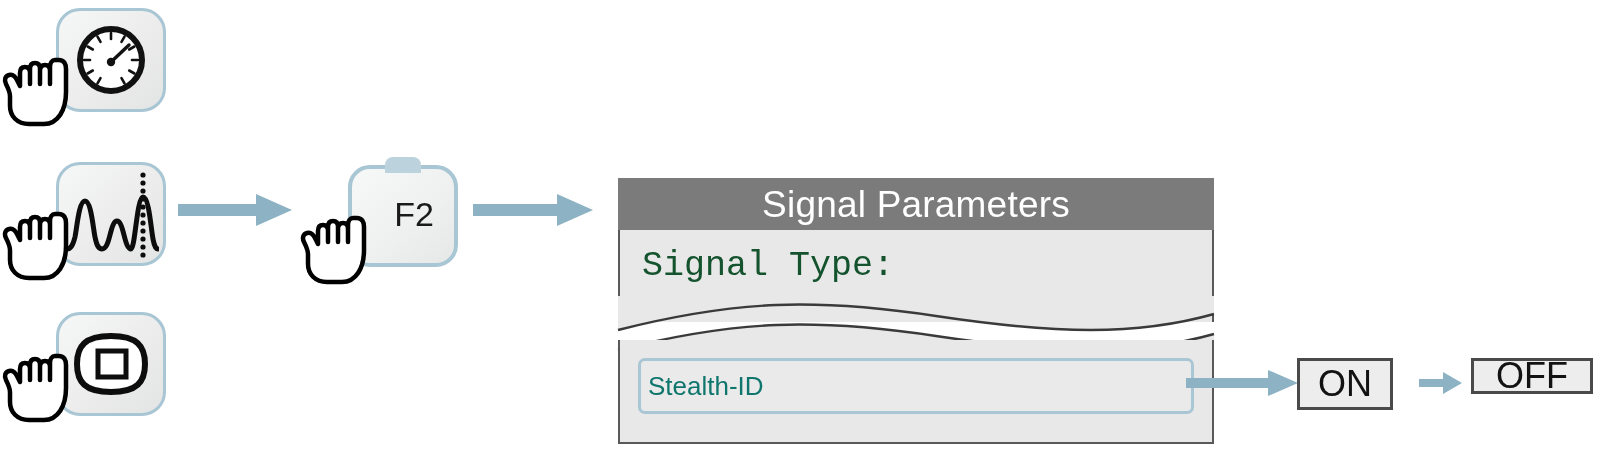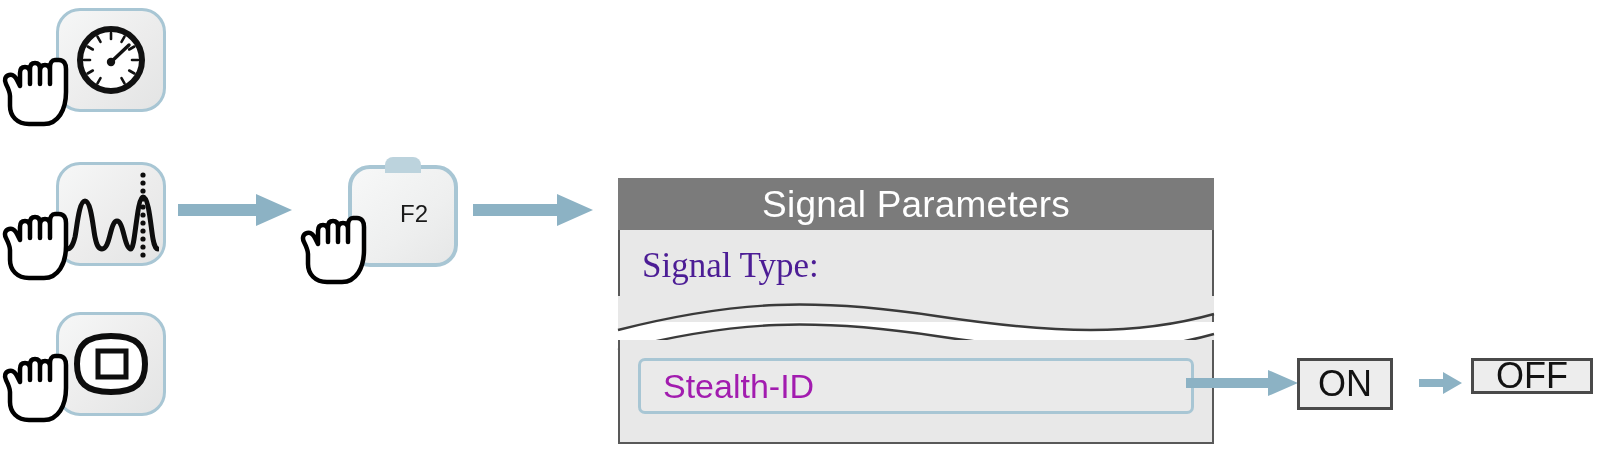--- a/index.html
+++ b/index.html
@@ -47,21 +47,21 @@
     width: 36px;
     height: 16px;
     top: -12px;
     left: 50%;
     margin-left: -18px;
     background: #bcd3dd;
     border-radius: 8px 8px 0 0;
   }
   .fkey-label {
     font-family: "Liberation Sans", sans-serif;
-    font-size: 24px;
+    font-size: 34px;
     color: #1a1a1a;
     margin-left: 22px;
     margin-top: -4px;
   }
 
   
   .hand { position: absolute; pointer-events: none; }
 
   
   .arrow { position: absolute; }
@@ -90,38 +90,38 @@
     position: absolute;
     background: #e8e8e8;
     border-left: 2px solid #595959;
     border-right: 2px solid #595959;
     border-bottom: 2px solid #595959;
     box-sizing: border-box;
     overflow: hidden;
   }
   .field-label {
     position: absolute;
-    font-family: Liberation Serif, serif;
+    font-family: Liberation Mono, monospace;
     font-size: 35px;
-    color: #4c1d95;
+    color: #14532d;
   }
   .combo {
     position: absolute;
     background: #eaeaea;
     border: 3px solid #a8c6d4;
     border-radius: 7px;
     box-sizing: border-box;
     display: flex;
     align-items: center;
   }
   .combo-text {
     font-family: "Liberation Sans", sans-serif;
-    font-size: 34px;
-    color: #a21caf;
-    padding-left: 22px;
+    font-size: 26px;
+    color: #0f766e;
+    padding-left: 7px;
   }
 
   
   .statebtn {
     position: absolute;
     background: #ededed;
     border: 3px solid #4a4a4a;
     box-sizing: border-box;
     display: flex;
     align-items: center;

